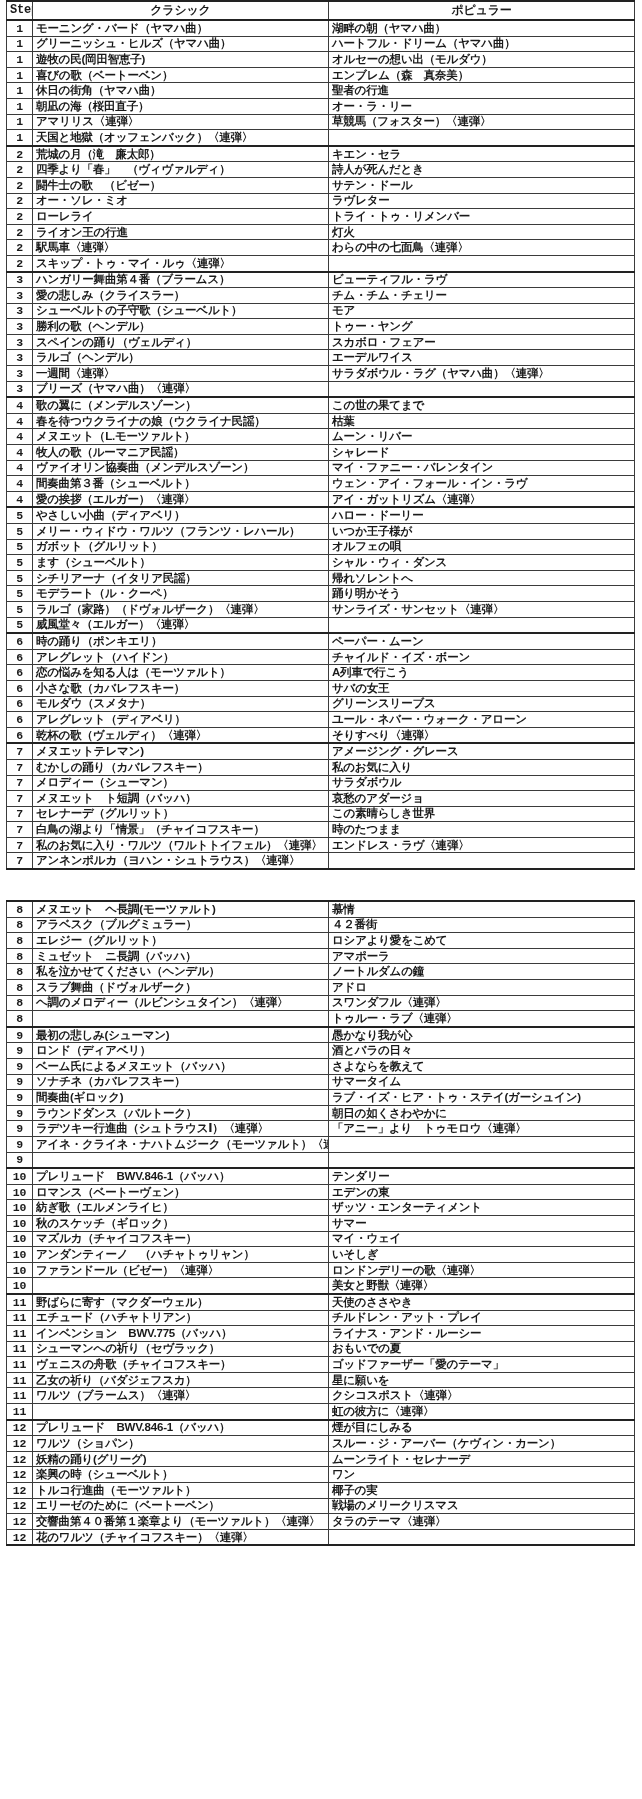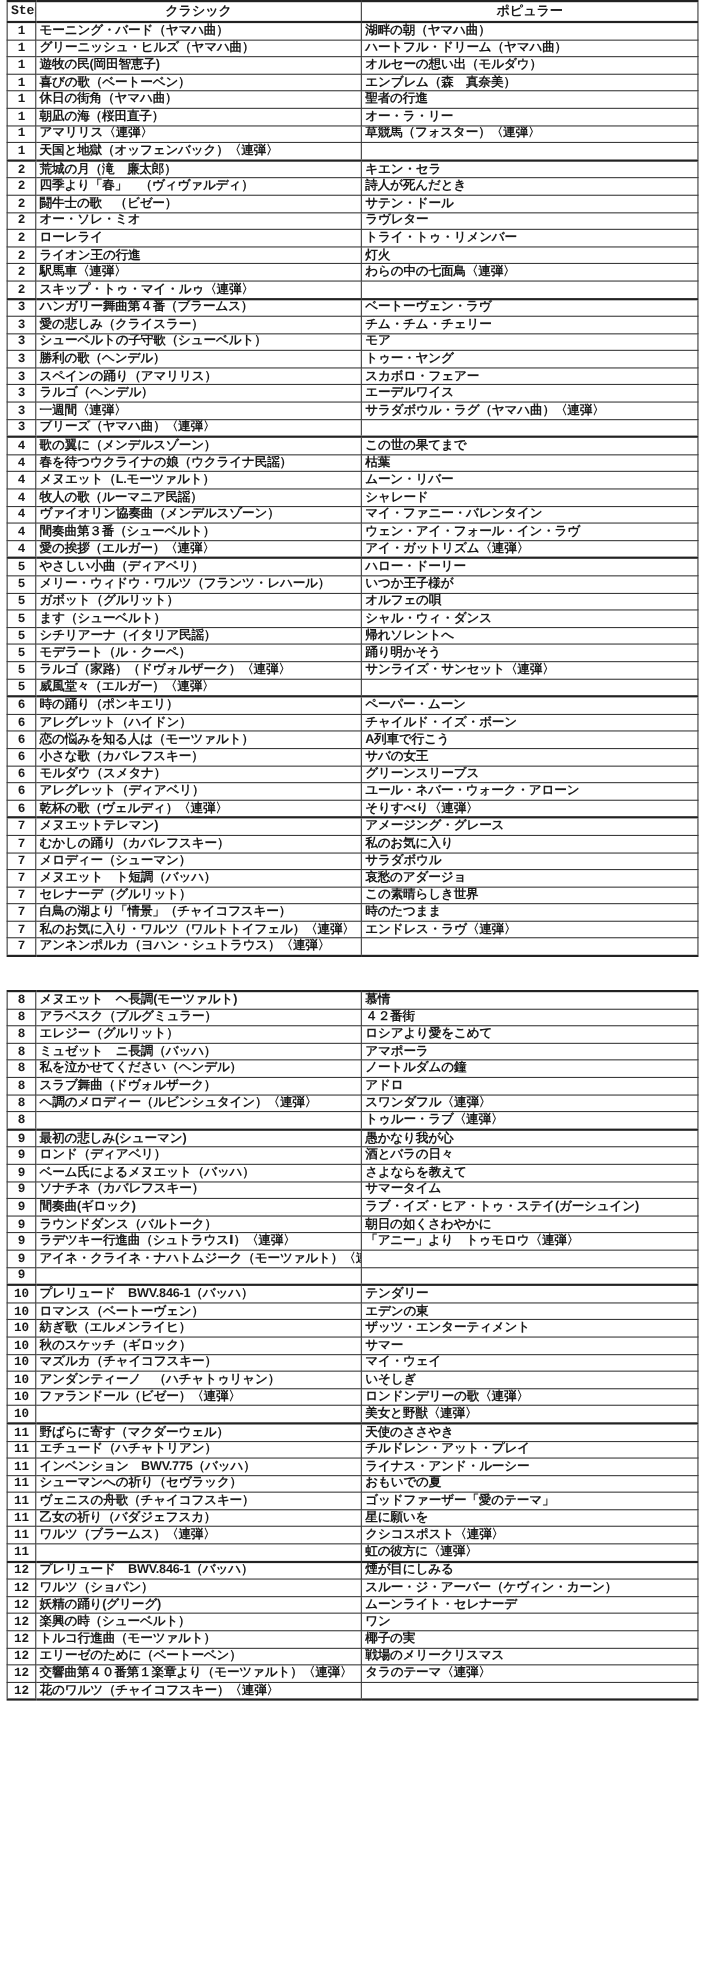--- a/index.html
+++ b/index.html
@@ -189,40 +189,40 @@
             <td class="popular">わらの中の七面鳥〈連弾〉</td>
           </tr>
           <tr>
             <td class="step">2</td>
             <td class="classic">スキップ・トゥ・マイ・ルゥ〈連弾〉</td>
             <td class="popular"></td>
           </tr>
           <tr class="group-start">
             <td class="step">3</td>
             <td class="classic">ハンガリー舞曲第４番（ブラームス）</td>
-            <td class="popular">ベートーヴェン・ラヴ</td>
+            <td class="popular">ビューティフル・ラヴ</td>
           </tr>
           <tr>
             <td class="step">3</td>
             <td class="classic">愛の悲しみ（クライスラー）</td>
             <td class="popular">チム・チム・チェリー</td>
           </tr>
           <tr>
             <td class="step">3</td>
             <td class="classic">シューベルトの子守歌（シューベルト）</td>
             <td class="popular">モア</td>
           </tr>
           <tr>
             <td class="step">3</td>
             <td class="classic">勝利の歌（ヘンデル）</td>
             <td class="popular">トゥー・ヤング</td>
           </tr>
           <tr>
             <td class="step">3</td>
-            <td class="classic">スペインの踊り（アマリリス）</td>
+            <td class="classic">スペインの踊り（ヴェルディ）</td>
             <td class="popular">スカボロ・フェアー</td>
           </tr>
           <tr>
             <td class="step">3</td>
             <td class="classic">ラルゴ（ヘンデル）</td>
             <td class="popular">エーデルワイス</td>
           </tr>
           <tr>
             <td class="step">3</td>
             <td class="classic">一週間〈連弾〉</td>

